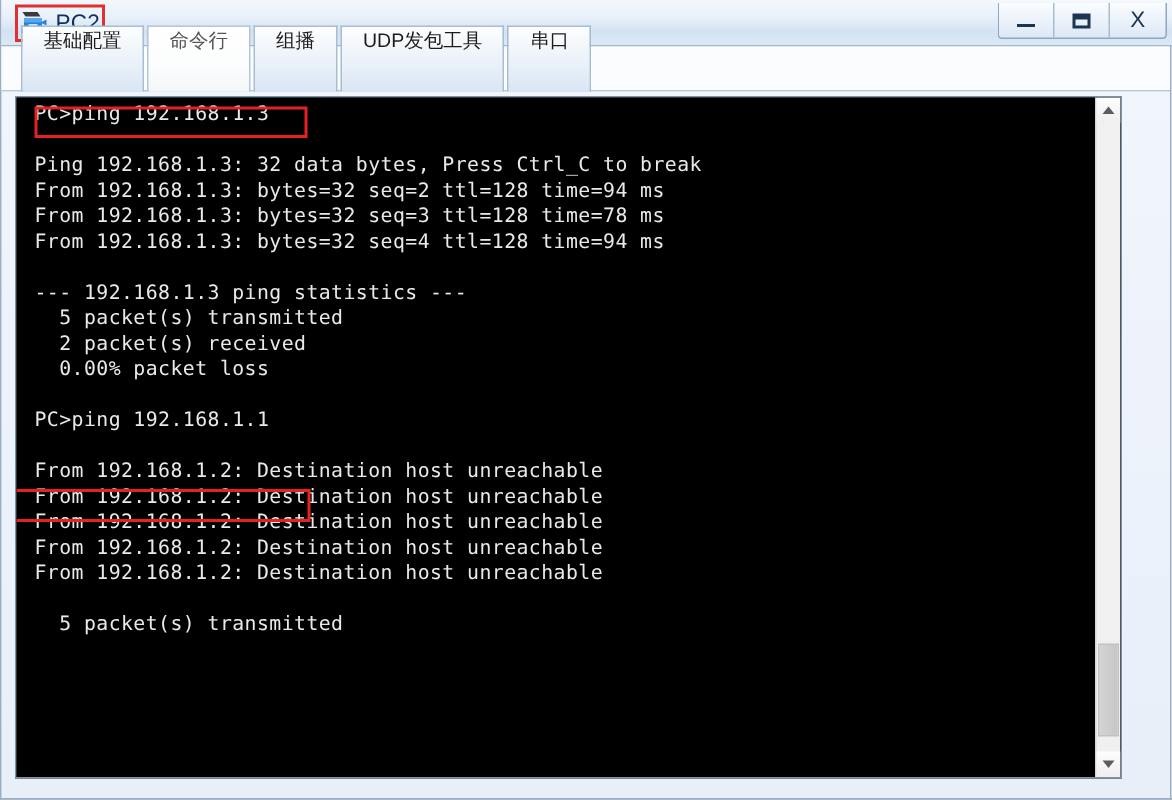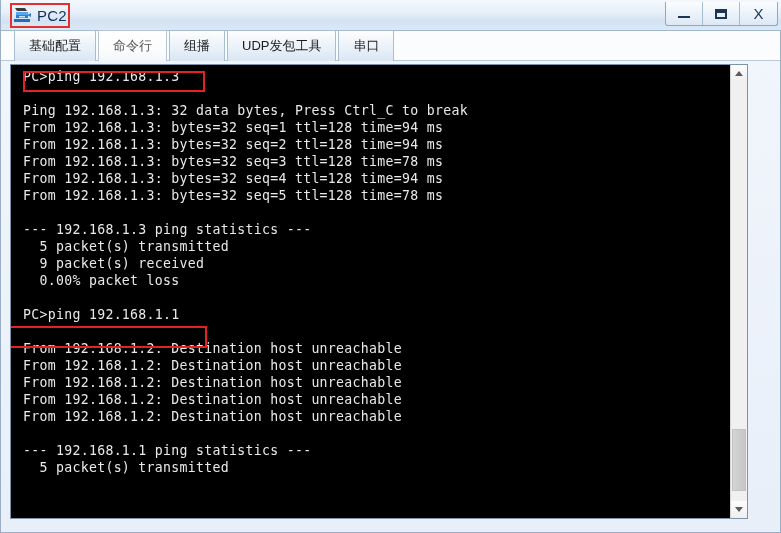--- a/index.html
+++ b/index.html
@@ -116,23 +116,23 @@
     box-sizing: border-box;
   }
   .tabs {
     position: absolute;
     left: 13px; top: 3px;
     display: flex;
     align-items: flex-end;
     height: 27px;
   }
   .tab {
-    height: 31px;
-    display: flex;
-    align-items: center;
+    height: 44px;
+    display: flex;
+    align-items: flex-start;
     justify-content: center;
     padding: 0 14px;
     font-size: 13px;
     color: #1c1c1c;
     background: linear-gradient(to bottom, #fdfefe 0%, #eaf1f9 55%, #d9e6f4 100%);
     border: 1px solid #a7bdd4;
     border-bottom: none;
     margin-right: 2px;
     box-sizing: border-box;
     white-space: nowrap;
@@ -281,40 +281,37 @@
       </div>
     </div>
   </div>
 
   <div class="console-wrap">
     <div class="console">
       <div class="console-inner" id="console-lines">
           <div class="line">PC&gt;ping 192.168.1.3</div>
           <div class="line blank">&nbsp;</div>
           <div class="line">Ping 192.168.1.3: 32 data bytes, Press Ctrl_C to break</div>
-          <div class="line">From 192.168.1.3: bytes=32 seq=1 ttl=128 time=94 ms</div>
           <div class="line">From 192.168.1.3: bytes=32 seq=2 ttl=128 time=94 ms</div>
           <div class="line">From 192.168.1.3: bytes=32 seq=3 ttl=128 time=78 ms</div>
           <div class="line">From 192.168.1.3: bytes=32 seq=4 ttl=128 time=94 ms</div>
-          <div class="line">From 192.168.1.3: bytes=32 seq=5 ttl=128 time=78 ms</div>
           <div class="line blank">&nbsp;</div>
           <div class="line">--- 192.168.1.3 ping statistics ---</div>
           <div class="line">  5 packet(s) transmitted</div>
-          <div class="line">  9 packet(s) received</div>
+          <div class="line">  2 packet(s) received</div>
           <div class="line">  0.00% packet loss</div>
           <div class="line blank">&nbsp;</div>
           <div class="line">PC&gt;ping 192.168.1.1</div>
           <div class="line blank">&nbsp;</div>
           <div class="line">From 192.168.1.2: Destination host unreachable</div>
           <div class="line">From 192.168.1.2: Destination host unreachable</div>
           <div class="line">From 192.168.1.2: Destination host unreachable</div>
           <div class="line">From 192.168.1.2: Destination host unreachable</div>
           <div class="line">From 192.168.1.2: Destination host unreachable</div>
           <div class="line blank">&nbsp;</div>
-          <div class="line">--- 192.168.1.1 ping statistics ---</div>
           <div class="line">  5 packet(s) transmitted</div>
         </div>
       <div class="redbox" id="redbox-1"></div>
       <div class="redbox" id="redbox-2"></div>
     </div>
 
     <div class="scrollbar">
       <div class="sb-btn up">
         <span class="arrow up"></span>
       </div>

